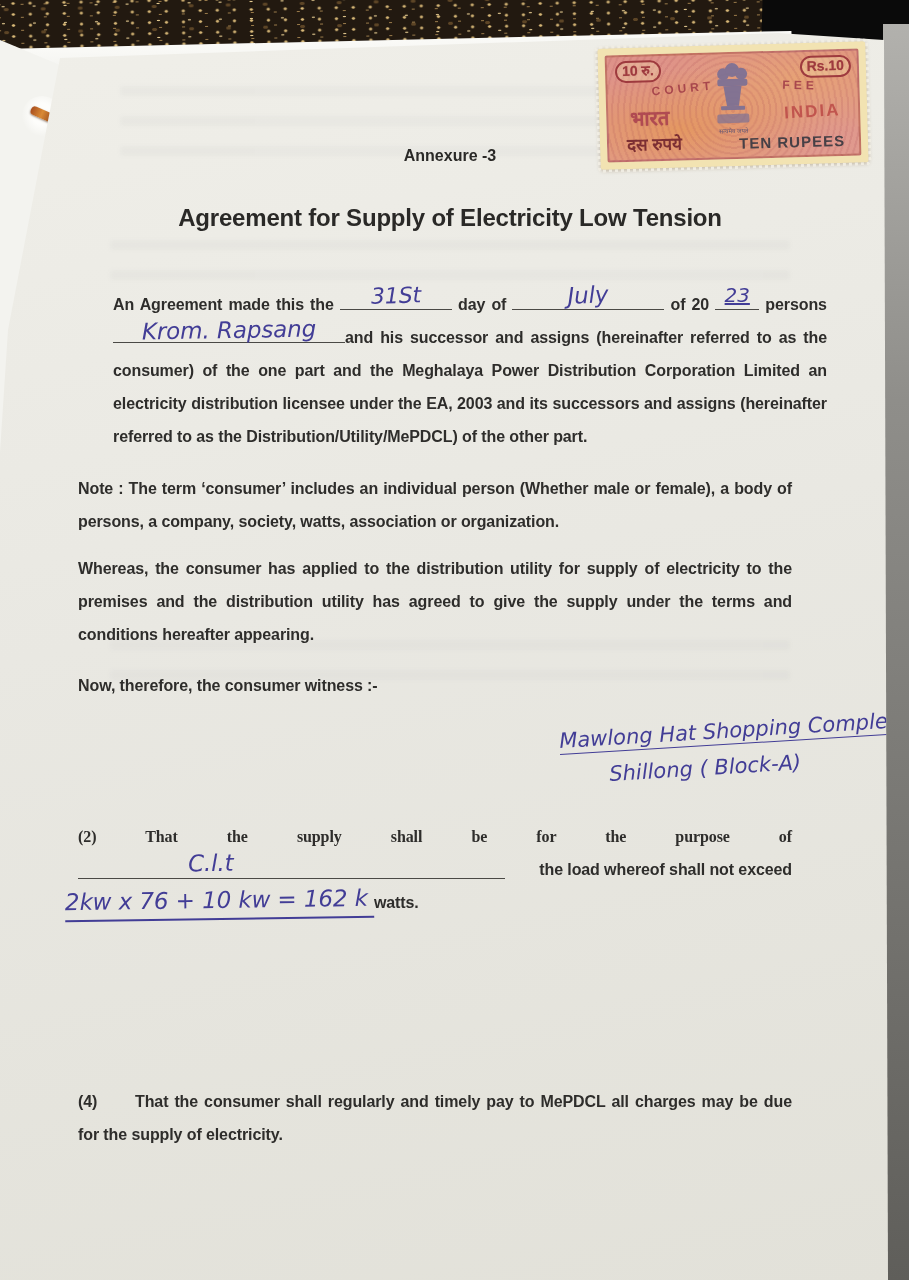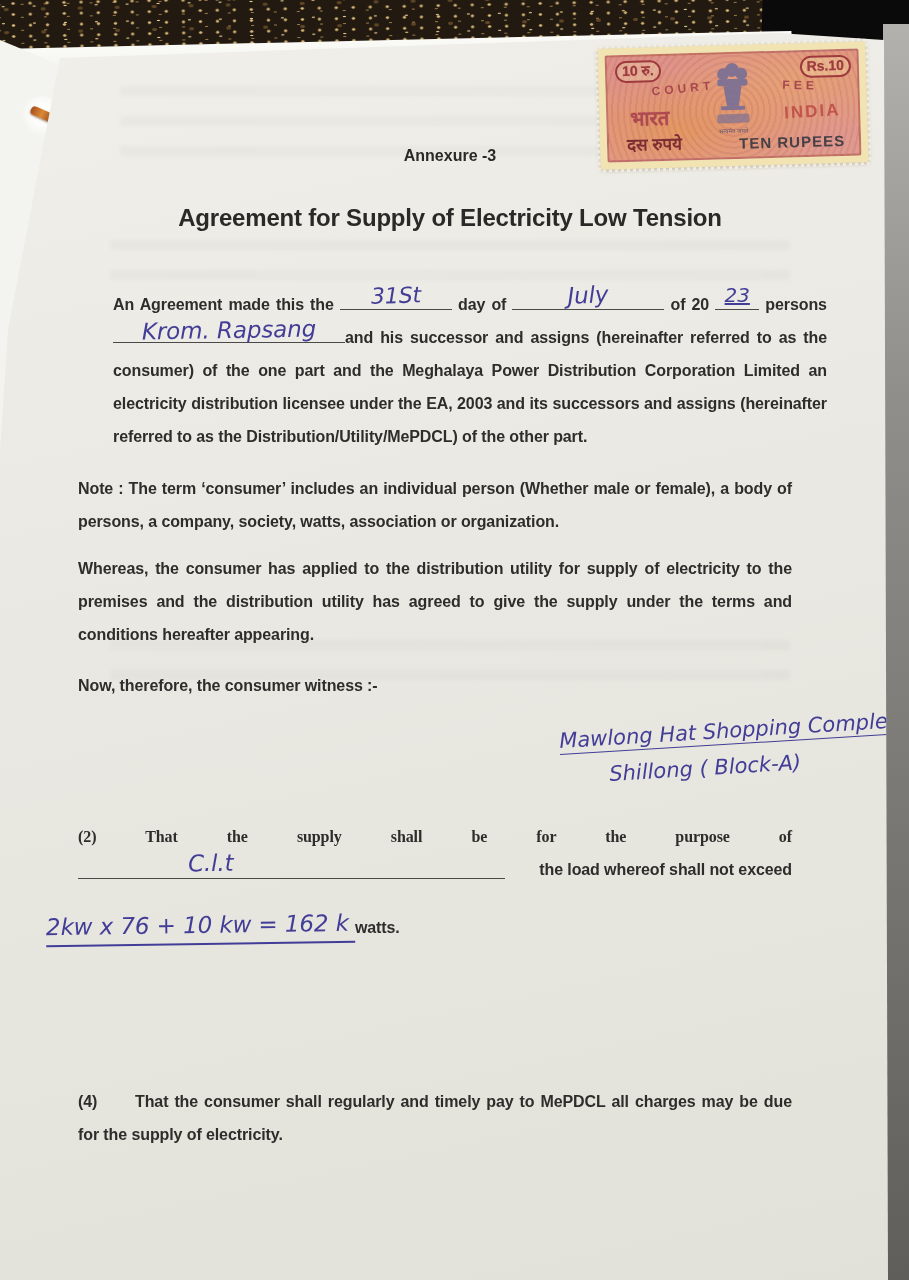--- a/index.html
+++ b/index.html
@@ -206,21 +206,21 @@
     <span class="loc-l2">Shillong ( Block-A)</span>
   </div>
 
   <div class="para c2-spread" style="top:820px;">(2) That the supply shall be for the purpose of</div>
   <div class="para c2-line2" style="top:853px;">
     <span class="c2-blank">
         <span class="hand">C.l.t</span>
       </span>
     <span class="c2-right">the load whereof shall not exceed</span>
   </div>
-  <div class="para c2-line3" style="top:884px;left:46px;margin-top:25px;">
+  <div class="para c2-line3" style="top:884px;left:65px;">
     <span class="hand">2kw x 76 + 10 kw = 162 k</span><span>watts.</span>
   </div>
 
 
   <div class="para" style="top:1085px;">
     <span class="num">(4)</span><span>That the consumer shall regularly and timely pay to MePDCL all charges may be due for the supply of electricity.</span>
   </div>
 
 </div>
 

